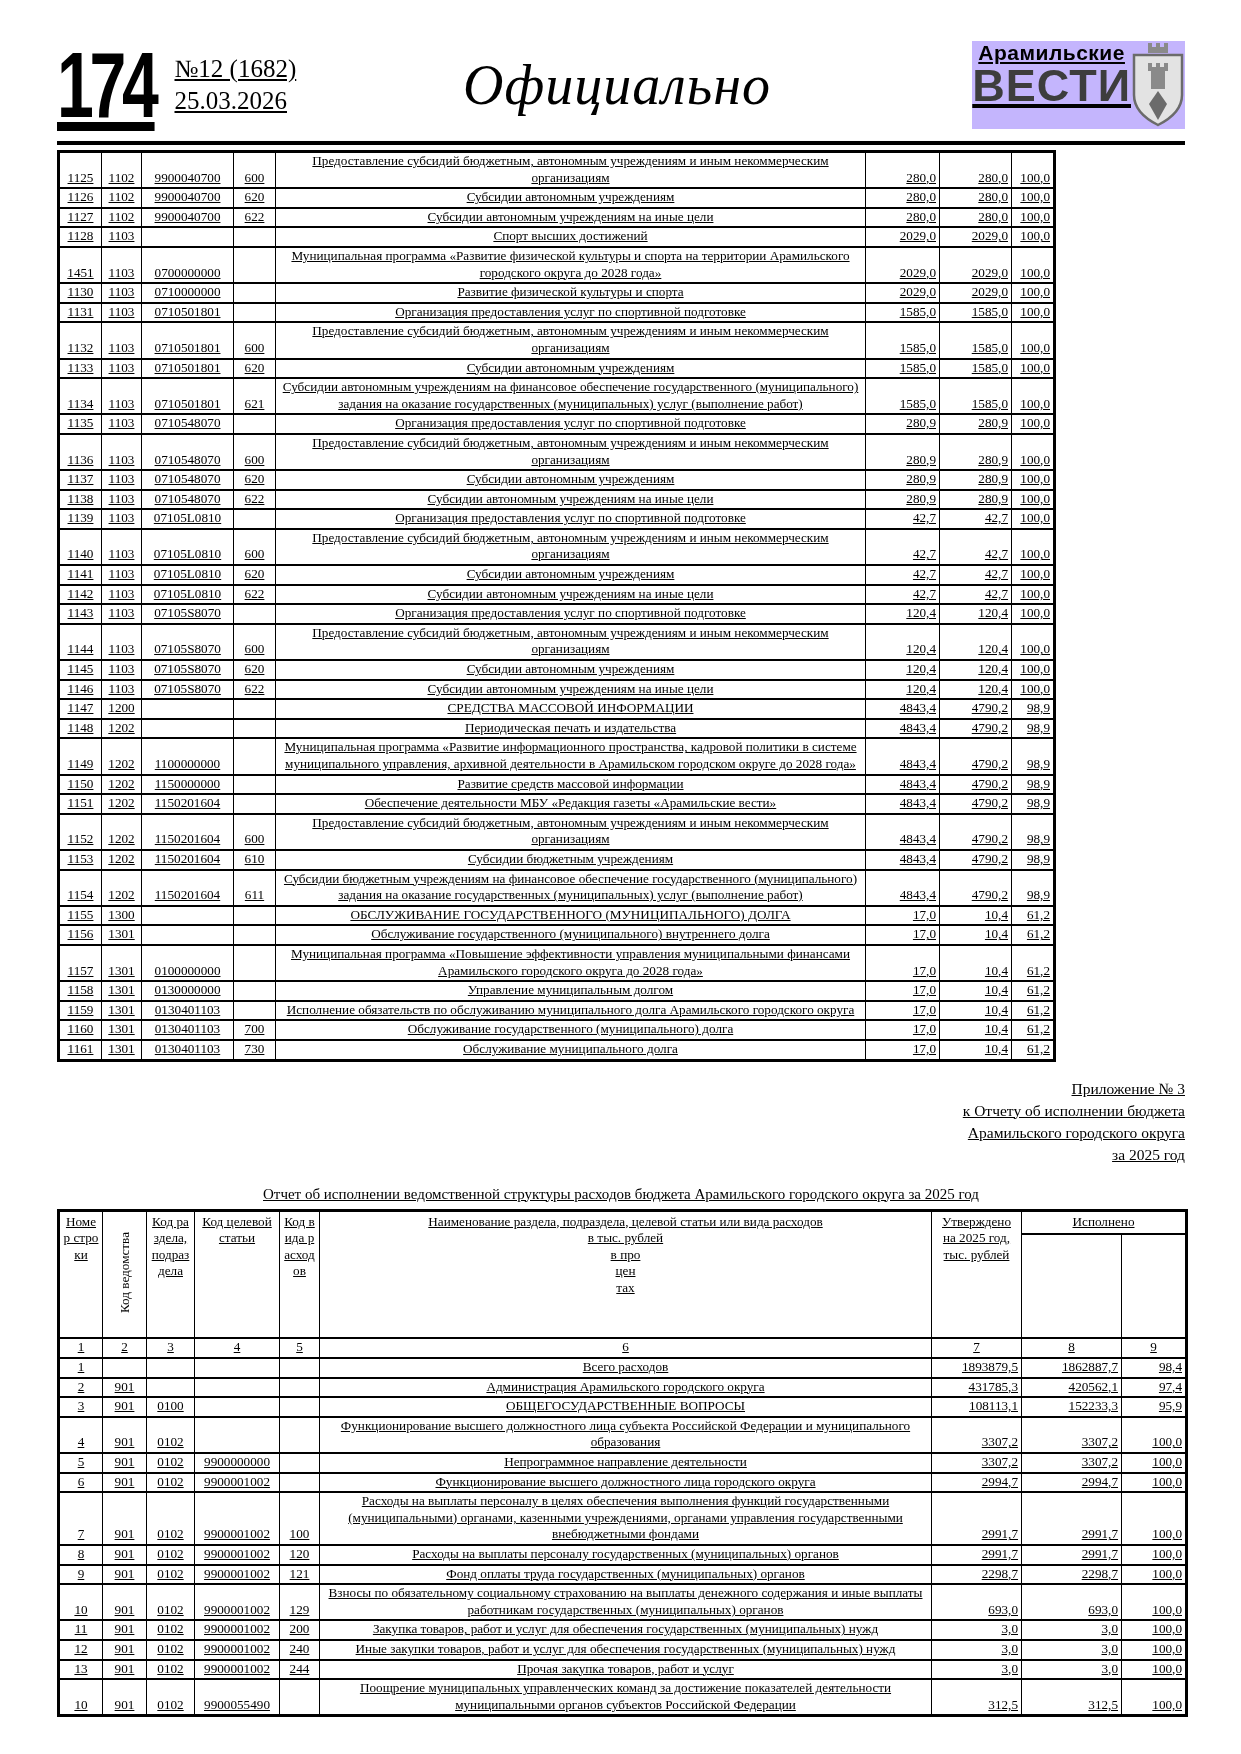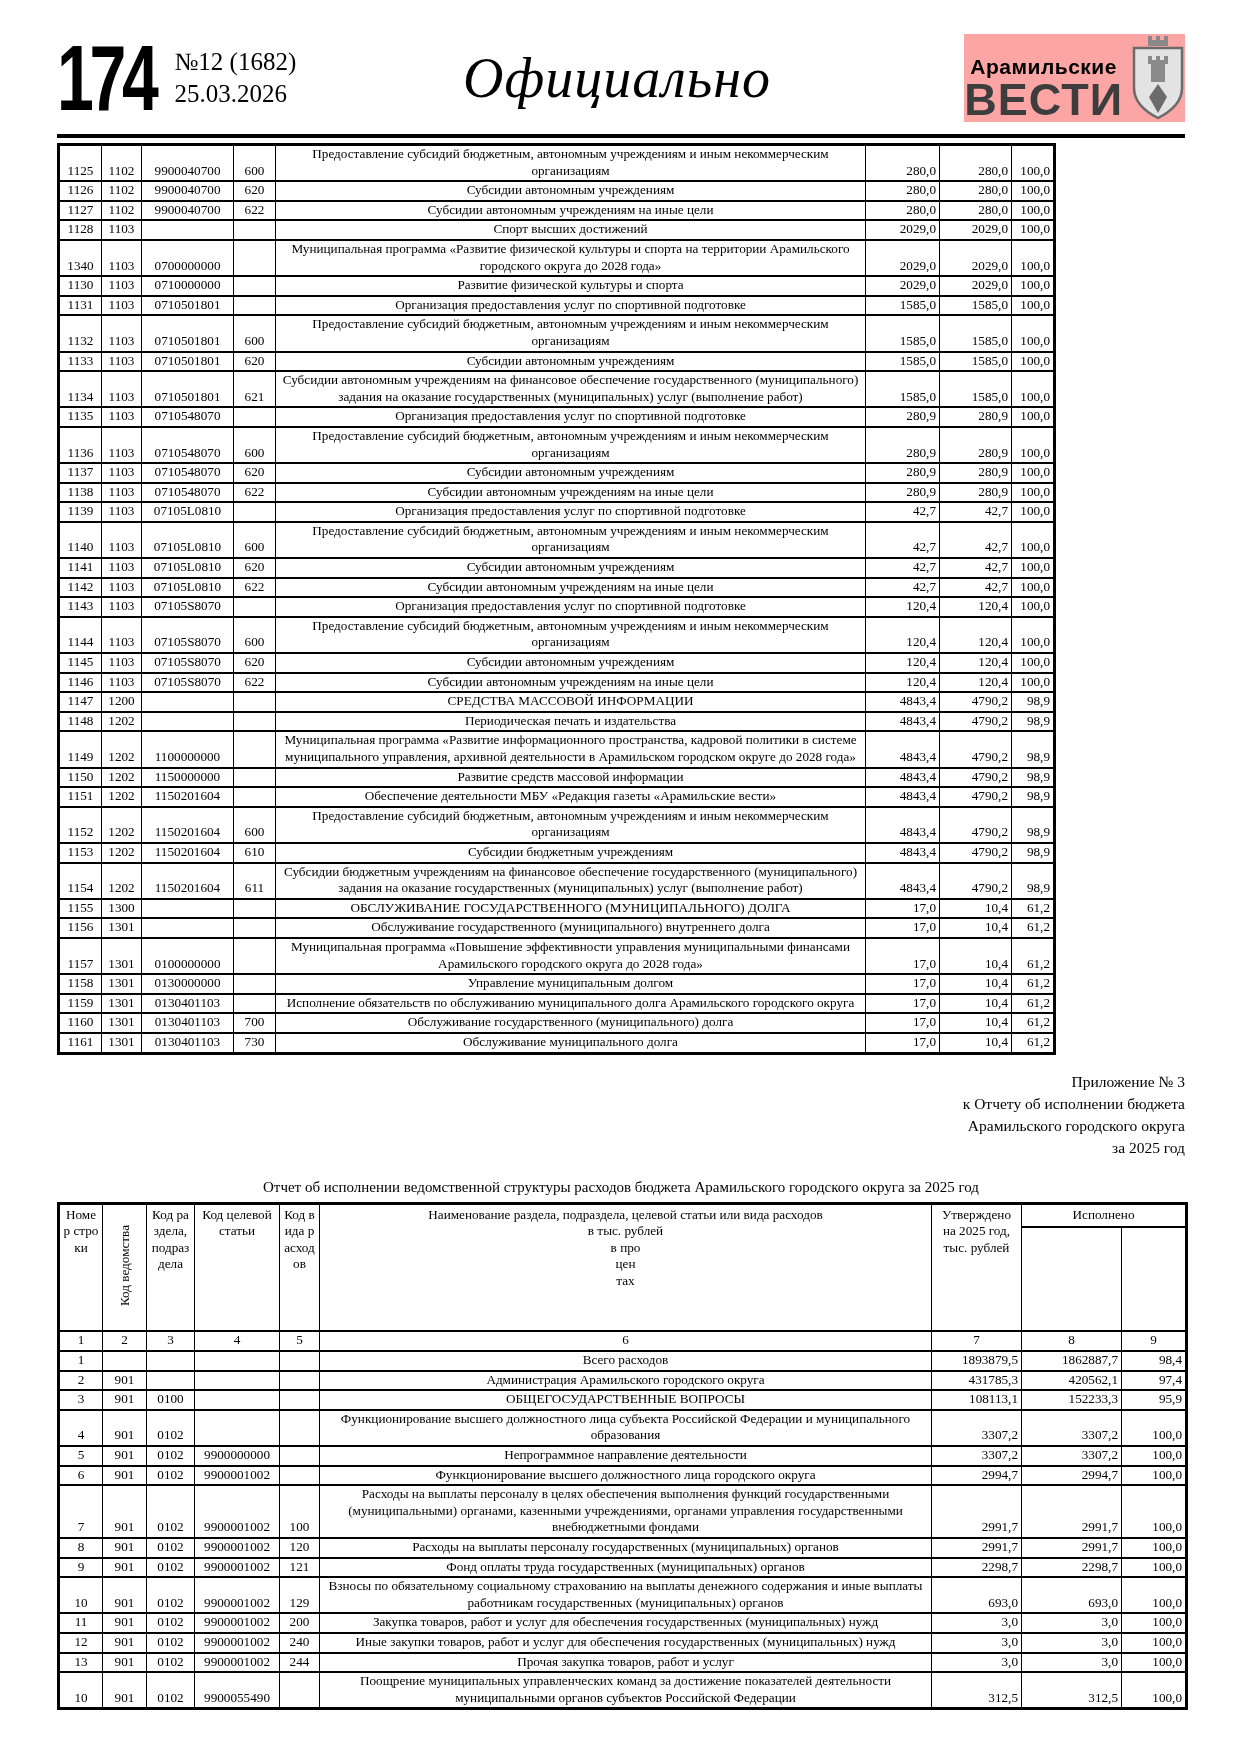--- a/index.html
+++ b/index.html
@@ -1,35 +1,35 @@
 <!DOCTYPE html>
 <html lang="ru"><head>
 <meta charset="utf-8">
 <style>
   * { margin:0; padding:0; box-sizing:border-box; }
   html,body { background:#ffffff; }
   body {
     width:1241px; height:1754px; overflow:hidden;
     font-family:"Liberation Serif", serif; color:#000;
   }
-  .page { padding:28px 56px 0 57px; }
+  .page { padding:35px 56px 0 57px;text-decoration:underline; }
 
   
   .masthead { display:flex; align-items:center; height:100px; position:relative; }
   .pagenum {
     font-family:"Liberation Sans", sans-serif; font-weight:bold;
     font-size:92px; line-height:0.9; letter-spacing:-6px;
     transform:scaleX(0.72); transform-origin:left center;
   }
   .issue-block { margin-left:-18px; font-size:25px; line-height:1.3; }
   .section-title {
     position:absolute; left:0; right:8px; text-align:center;
     font-style:italic; font-size:56px; letter-spacing:1px;
   }
-  .logo { margin-left:auto; display:flex; align-items:flex-end; gap:8px; z-index:1; background:#fca5a5; }
+  .logo { margin-left:auto; display:flex; align-items:flex-start; z-index:1; background:#c4b5fd; }
   .logo-text { text-align:center; font-family:"Liberation Sans", sans-serif; }
   .logo-top { font-weight:bold; font-size:21px; letter-spacing:0.5px; }
   .logo-bottom { font-weight:bold; font-size:45px; line-height:0.95; letter-spacing:1px; color:#3d3d3d; }
   .rule { border-top:4px solid #000; margin-top:6px; }
 
   
   table.t { border-collapse:collapse; table-layout:fixed; border:3px solid #000; }
   table.t td, table.t th {
     border:1px solid #000; border-top-width:2px; border-bottom-width:2px;
     font-size:13.2px; line-height:16.6px; vertical-align:bottom;
@@ -133,21 +133,21 @@
           <td class="c-num">1128</td>
           <td class="c-code">1103</td>
           <td class="c-code"></td>
           <td class="c-code"></td>
           <td class="c-name">Спорт высших достижений</td>
           <td class="c-amt">2029,0</td>
           <td class="c-amt">2029,0</td>
           <td class="c-pct">100,0</td>
         </tr>
         <tr>
-          <td class="c-num">1340</td>
+          <td class="c-num">1451</td>
           <td class="c-code">1103</td>
           <td class="c-code">0700000000</td>
           <td class="c-code"></td>
           <td class="c-name">Муниципальная программа «Развитие физической культуры и спорта на территории Арамильского городского округа до 2028 года»</td>
           <td class="c-amt">2029,0</td>
           <td class="c-amt">2029,0</td>
           <td class="c-pct">100,0</td>
         </tr>
         <tr>
           <td class="c-num">1130</td>

